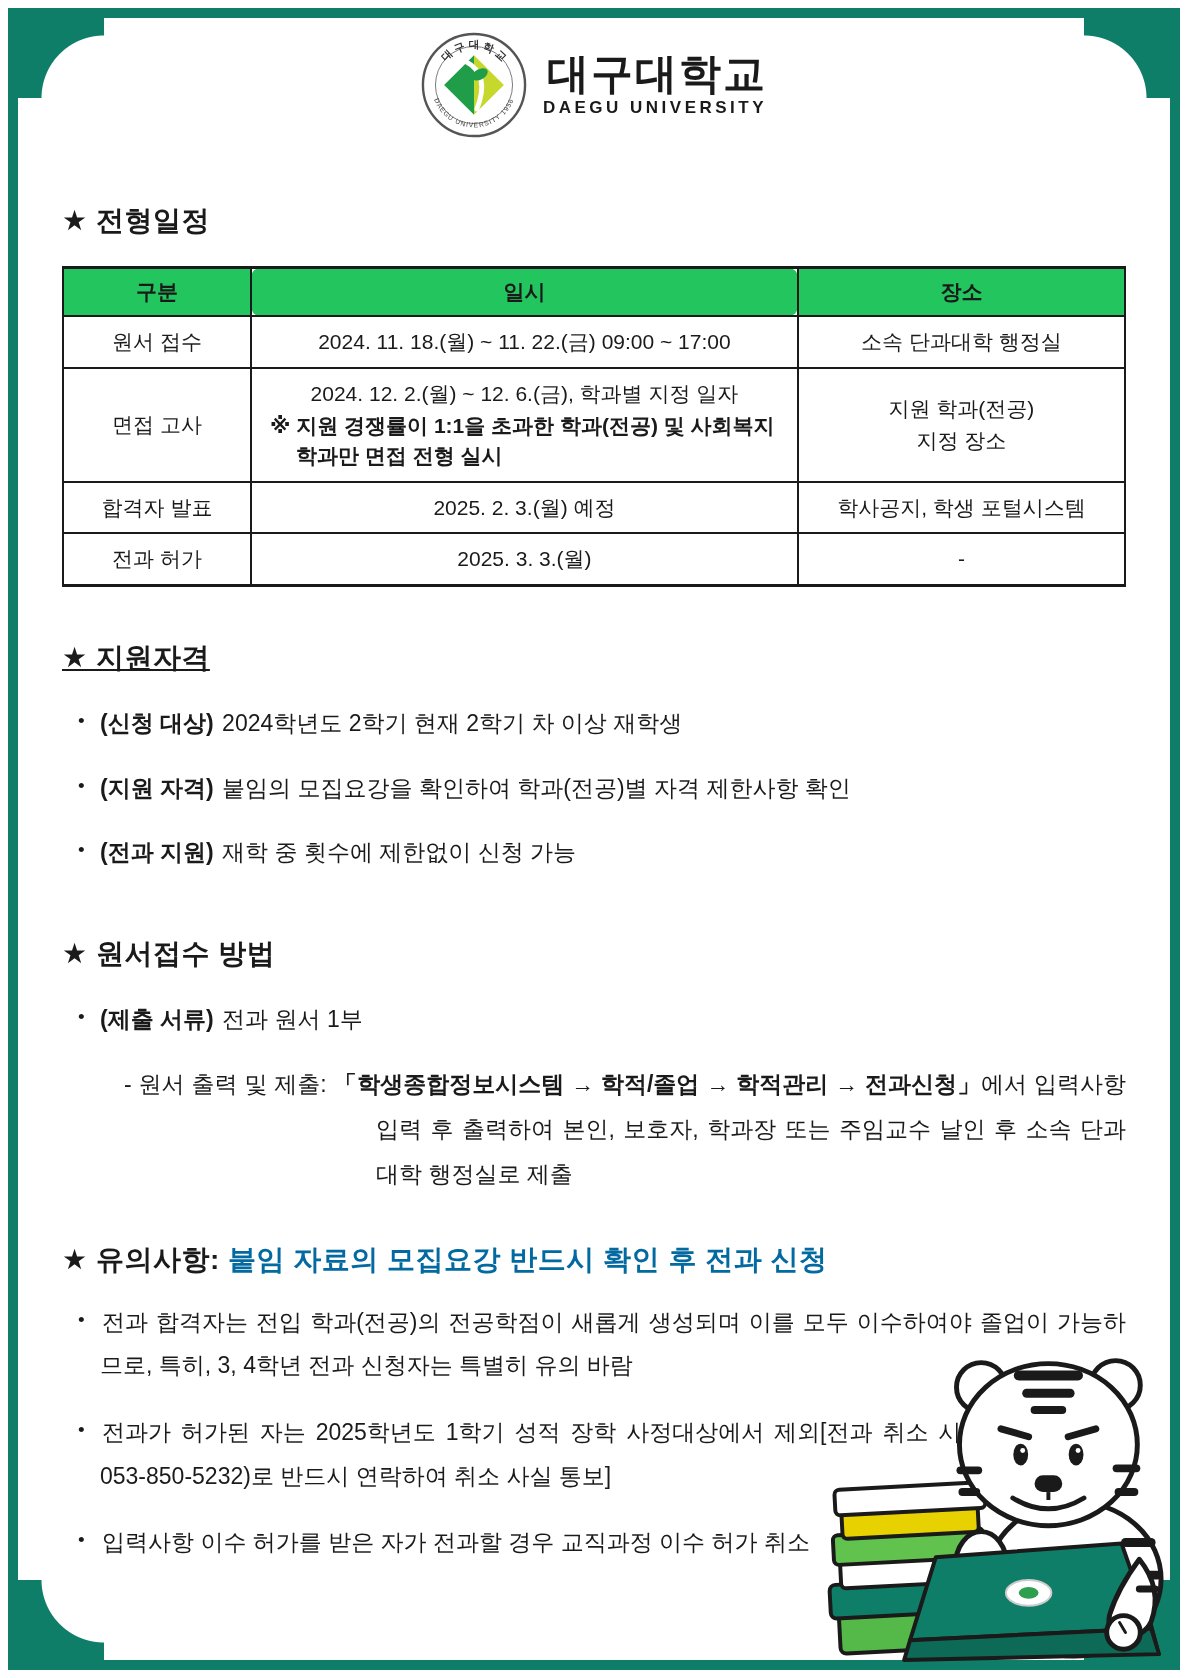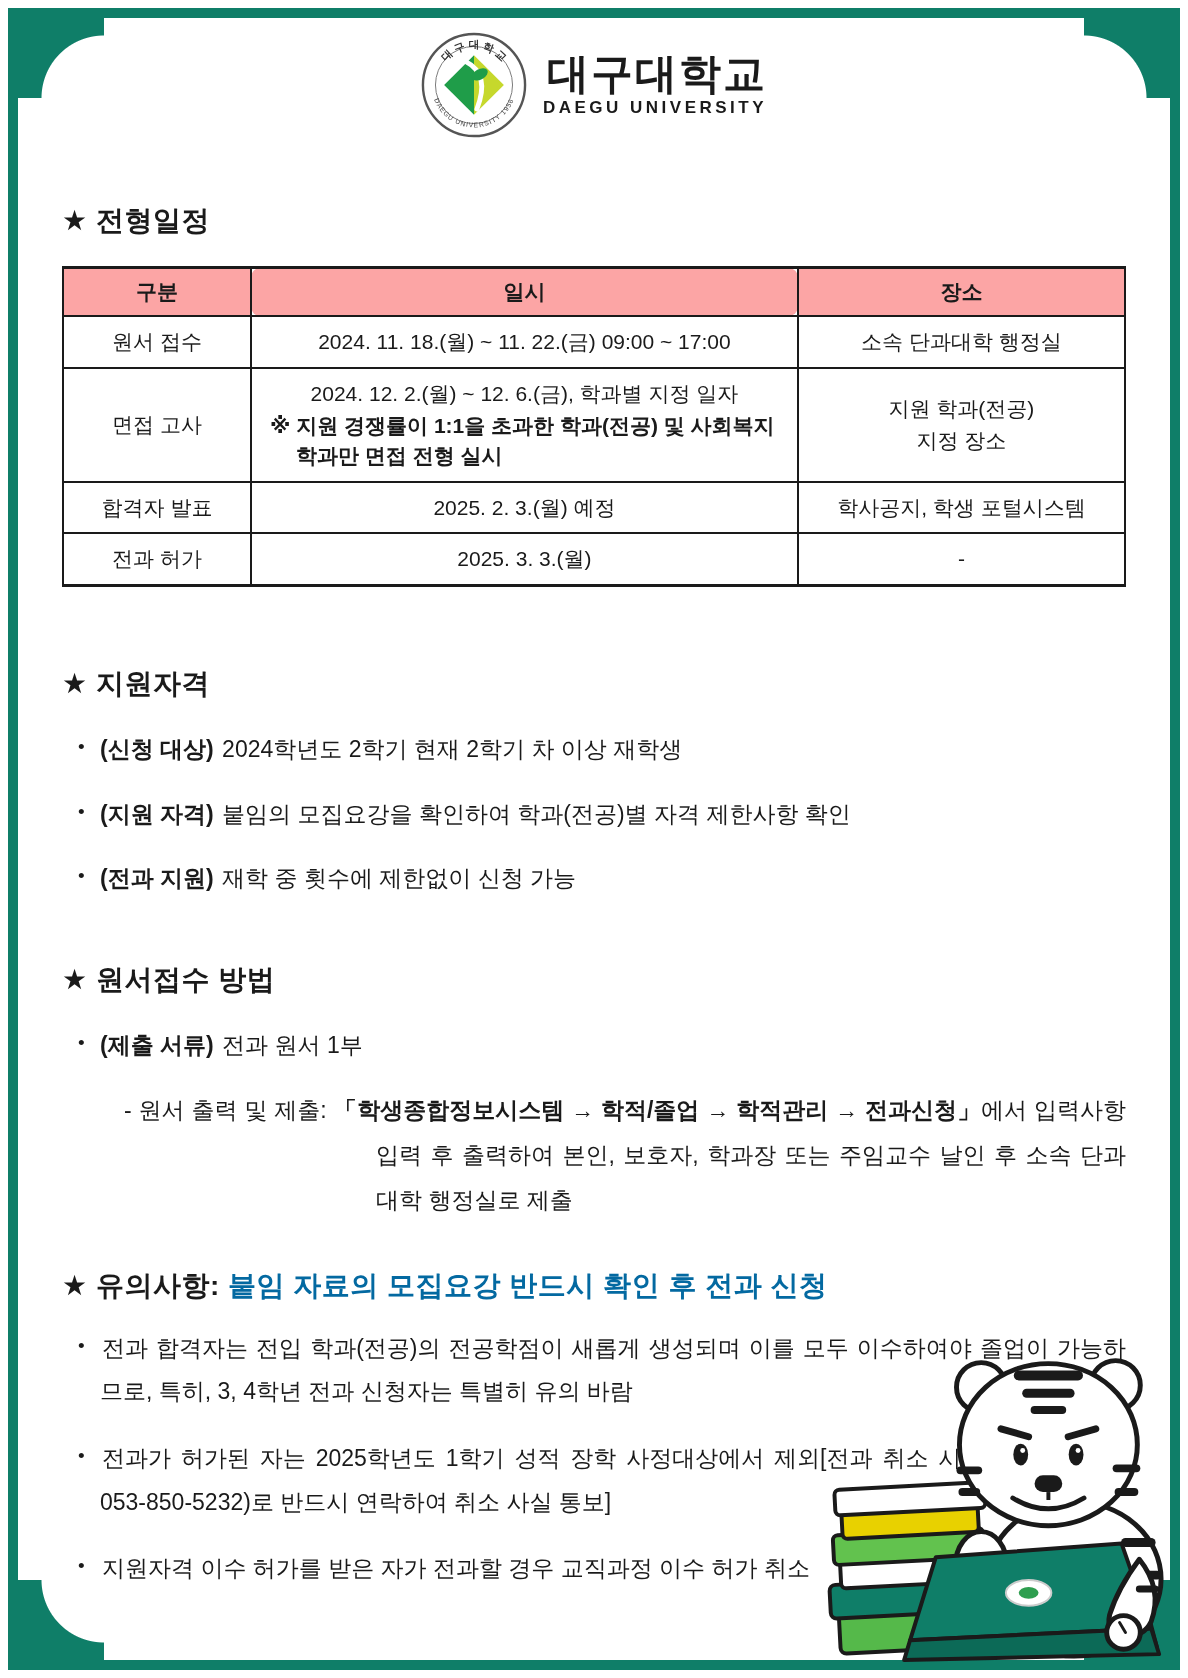--- a/index.html
+++ b/index.html
@@ -32,29 +32,29 @@
 
   .logo-row { display:flex; justify-content:center; align-items:center; gap:16px; margin-top:10px; }
   .logo-text { text-align:right; }
   .logo-kr { font-size:42px; font-weight:800; letter-spacing:2px; line-height:1.05; }
   .logo-en { font-size:17px; font-weight:700; letter-spacing:3.5px; margin-top:2px; }
 
   .doc-title { text-align:center; margin-top:34px; font-size:41px; font-weight:800; letter-spacing:0.5px; }
 
   .sec-heading { font-size:28px; font-weight:800; letter-spacing:0.5px; }
   .h-schedule { margin-top:64px; }
-  .h-eligibility { margin-top:78px; }
+  .h-eligibility { margin-top:52px;text-decoration:underline; }
   .h-application { margin-top:64px; }
   .h-notes { margin-top:44px; }
   .warning-red { color:#0369a1; }
 
   table.schedule { width:100%; border-collapse:collapse; margin-top:26px;
     border-top:3px solid #1a1a1a; border-bottom:3px solid #1a1a1a; }
   table.schedule th, table.schedule td { border:2px solid #1a1a1a; font-size:21px; text-align:center; vertical-align:middle; }
-  table.schedule th { background:#fca5a5; font-weight:600; padding:9px 6px; }
+  table.schedule th { background:#22c55e; font-weight:600; padding:9px 6px; }
   table.schedule td { padding:9px 10px; line-height:1.5; }
   .col-cat { width:17.7%; } .col-when { width:51.5%;border-radius:9px; } .col-where { width:30.8%; }
   .where-cell { white-space:pre-line; }
   .when-note { display:block; text-align:left; font-weight:700; padding-left:34px; text-indent:-26px; margin-top:2px; line-height:1.45; }
 
   .li { position:relative; padding-left:38px; font-size:23px; line-height:1.6; text-align:justify; margin-top:28px; }
   .li .dot { position:absolute; left:16px; top:1px; font-size:19px; }
   .li b { font-weight:800; }
   .li .li-text { margin-left:2px; }
 
@@ -175,21 +175,21 @@
   <p class="li note-li">
     <span class="dot">•</span>
     <span class="li-text">전과 합격자는 전입 학과(전공)의 전공학점이 새롭게 생성되며 이를 모두 이수하여야 졸업이 가능하므로, 특히, 3, 4학년 전과 신청자는 특별히 유의 바람</span>
   </p>
   <p class="li note-li">
     <span class="dot">•</span>
     <span class="li-text">전과가 허가된 자는 2025학년도 1학기 성적 장학 사정대상에서 제외[전과 취소 시 장학복지팀(☎ 053-850-5232)로 반드시 연락하여 취소 사실 통보]</span>
   </p>
   <p class="li note-li">
     <span class="dot">•</span>
-    <span class="li-text">지원자격 이수 허가를 받은 자가 전과할 경우 교직과정 이수 허가 취소</span>
+    <span class="li-text">입력사항 이수 허가를 받은 자가 전과할 경우 교직과정 이수 허가 취소</span>
   </p>
 
 </div>
 
 <svg class="mascot" width="348" height="336" viewBox="0 0 350 340">
 
   <g stroke="#1a1a1a" stroke-width="4" stroke-linejoin="round" transform="rotate(-3 85 250)">
     <rect x="12" y="284" width="162" height="40" rx="6" fill="#55b94a"></rect>
     <rect x="4" y="254" width="164" height="34" rx="6" fill="#0f7e68"></rect>
     <rect x="16" y="230" width="148" height="28" rx="5" fill="#ffffff"></rect>

